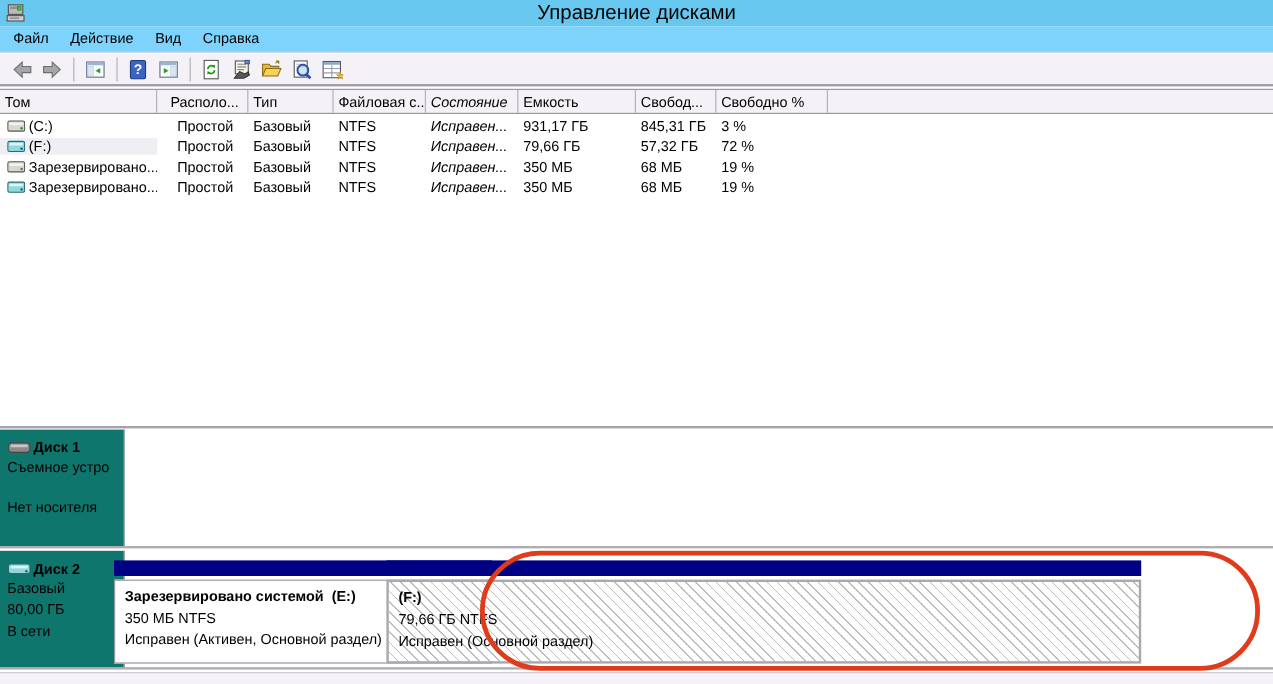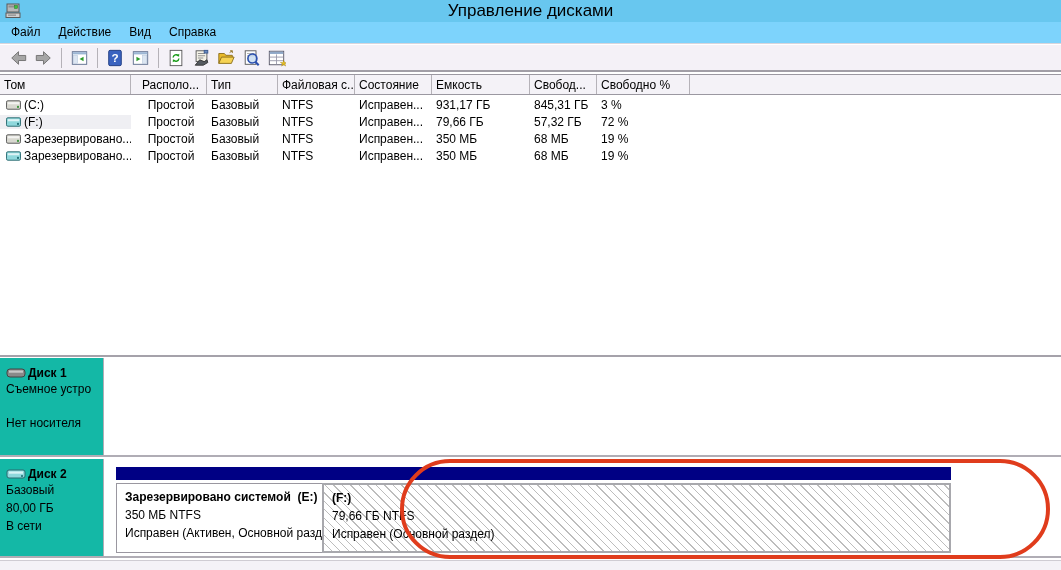--- a/index.html
+++ b/index.html
@@ -29,37 +29,37 @@
   
   .lvbody { position:absolute; left:0; top:96px; width:1061px; height:257px; background:#fff; }
   .lrow { display:flex; height:17px; align-items:center; }
   .lcell { padding-left:4px; white-space:nowrap; overflow:hidden; }
   .vol-first { display:flex; align-items:center; gap:3px; }
   .vol-first.sel { background:#efeff3; }
   .vicon { width:15px; height:12px; flex:0 0 auto; margin-left:2px; }
 
   
   .w0{width:131px;} .w1{width:76px;text-align:center;} .w2{width:71px;} .w3{width:77px;}
-  .w4{width:77px;} .w5{width:98px;} .w6{width:67px;} .w7{width:93px;}
+  .w4{width:77px;font-style:italic;} .w5{width:98px;} .w6{width:67px;} .w7{width:93px;}
 
   
   .graph { position:absolute; left:0; top:355px; width:1061px; height:215px; background:#fff; border-top:2px solid #a5a2aa; }
   .diskrow { position:absolute; left:0; width:1061px; height:99px; border-bottom:2px solid #b0adb5; background:#fff; }
   .diskrow.r1 { top:1px; }
   .diskrow.r2 { top:102px; }
-  .dhead { position:absolute; left:0; top:0; width:104px; height:100%; background:#14b8a6; border-right:1px solid #b0adb5; padding:8px 4px 0 6px; }
+  .dhead { position:absolute; left:0; top:0; width:104px; height:100%; background:#0f766e; border-right:1px solid #b0adb5; padding:8px 4px 0 6px; }
   .dname { display:flex; align-items:center; font-weight:bold; gap:2px; }
   .dicon { width:20px; height:14px; }
   .dline { line-height:18px; white-space:nowrap; overflow:hidden; }
   .dline.gap { margin-top:16px; }
   .bottomstrip { position:absolute; left:0; top:203px; width:1061px; height:12px; background:#f4f2f7; border-top:1px solid #cfccd3; }
 
   
   .part { position:absolute; top:8px; height:88px; }
-  .part.e { left:116px; width:315px; }
+  .part.e { left:95px; width:315px; }
   .part.f { left:322px; width:629px; }
   .pstrip { height:13px; background:#000084; }
   .pbody { margin-top:3px; height:70px; border:1px solid #9a97a0; background:#fff; padding:4px 0 0 8px; }
   .pbody.hatch { border:2px solid #a8a8ad; background:repeating-linear-gradient(45deg,#ffffff 0px,#ffffff 5px,#bdbdbd 5px,#bdbdbd 6px); }
   .pline { line-height:18px; white-space:pre; }
   .pline.t { font-weight:bold; }
 
   
   .annot { position:absolute; left:0; top:0; width:1061px; height:570px; pointer-events:none; z-index:10; }
 </style>

